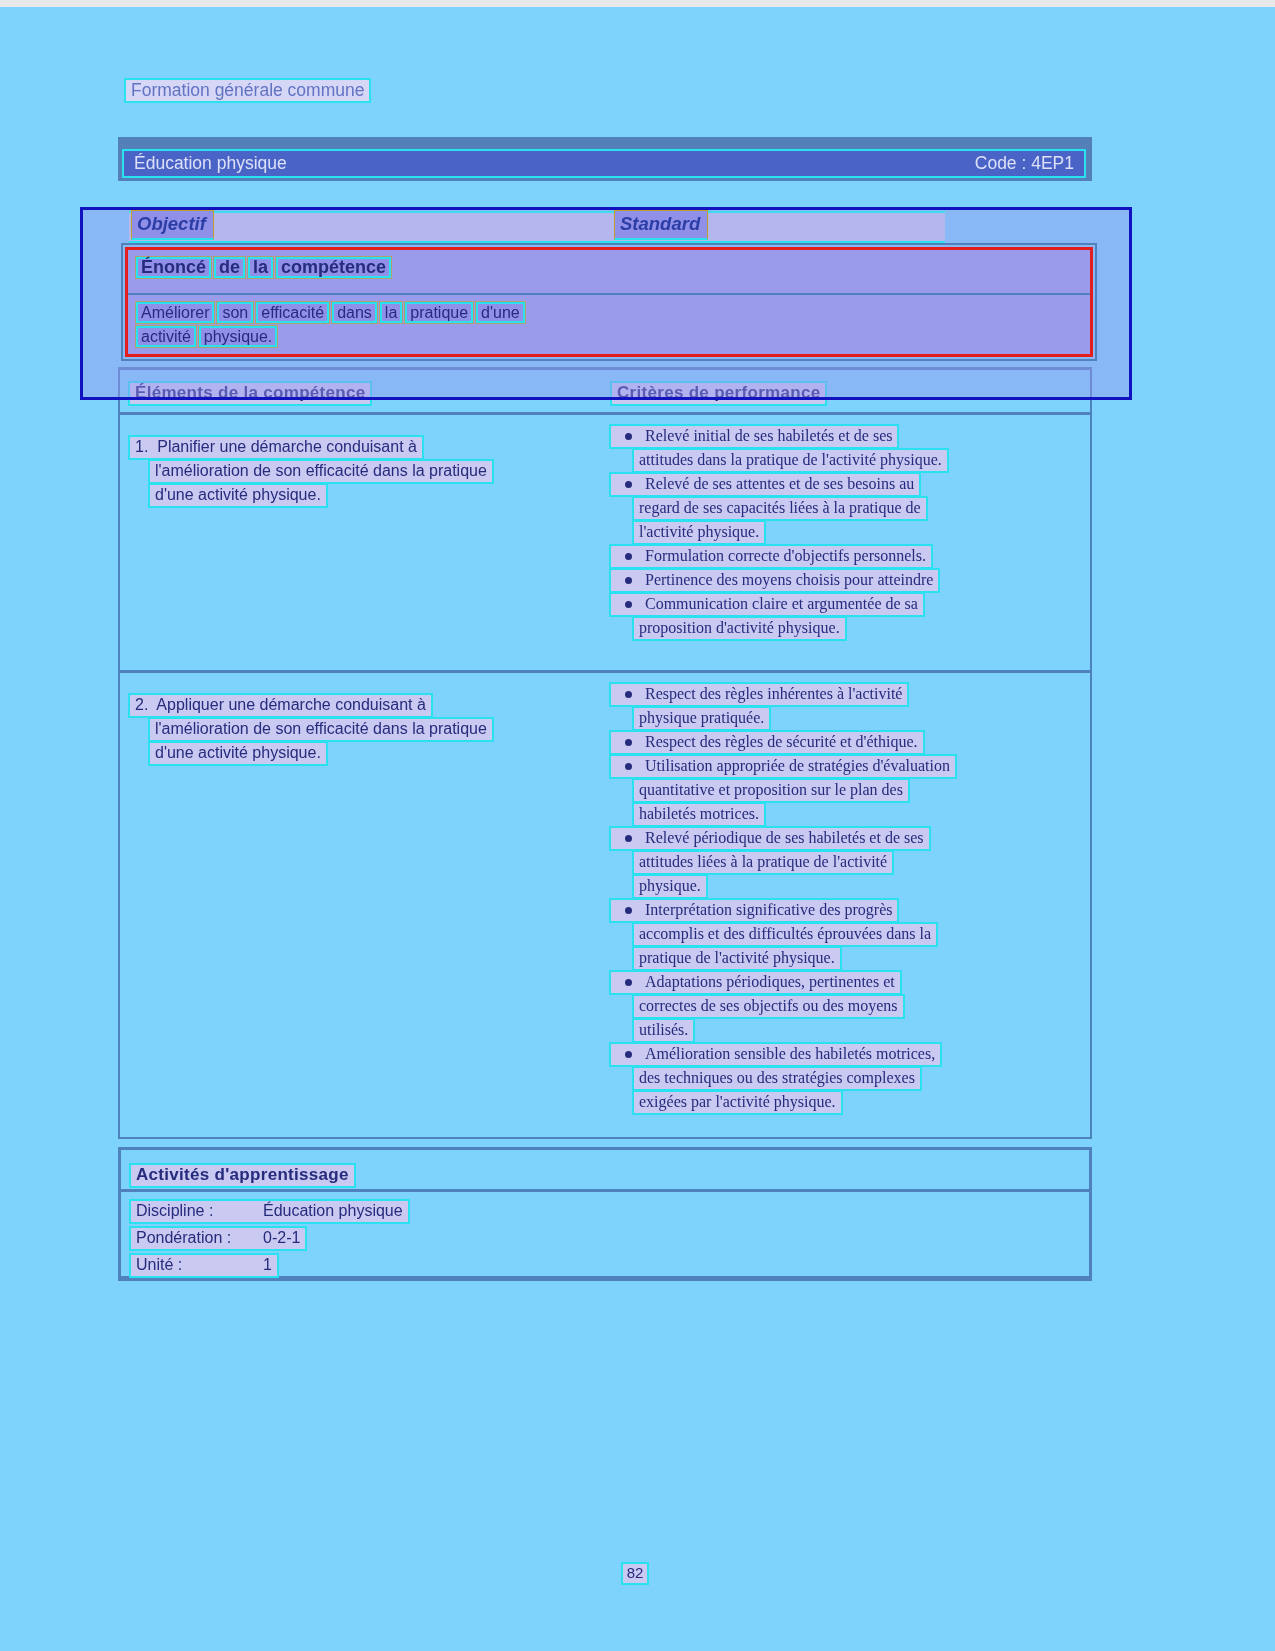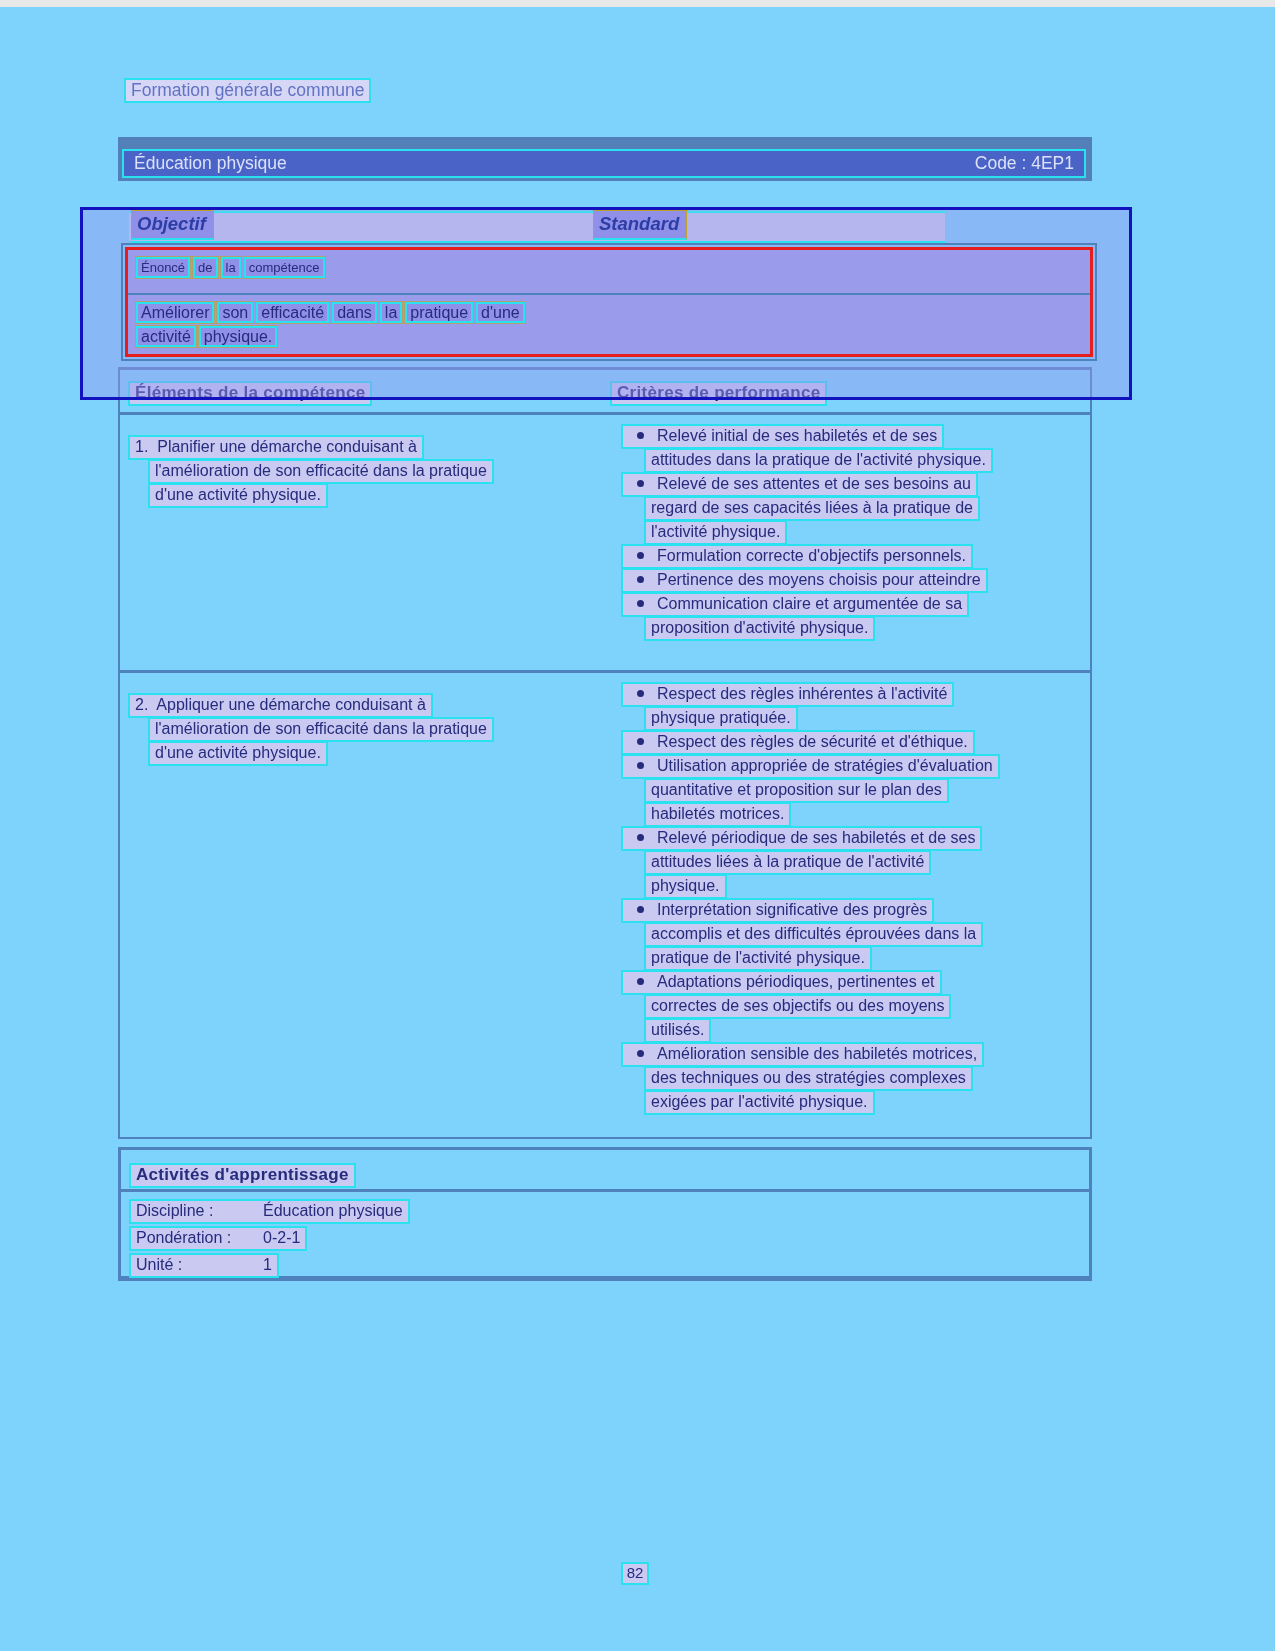--- a/index.html
+++ b/index.html
@@ -30,38 +30,38 @@
   .objstd-row{position:absolute;left:46px;top:1px;width:816px;height:28px;background:#b6b6ef;
               border-top:2px solid rgba(42,226,239,.85);border-bottom:2px solid var(--hl_border);}
   .word-h{position:absolute;top:-3px;display:inline-block;background:var(--word_fill);
           border:1px solid var(--word_outline);border-bottom:2px solid var(--hl_border);
           padding:2px 7px 3px 5px;font-weight:bold;font-style:italic;font-size:18.5px;color:#2c3da5;}
   
   .enonce-steel{position:absolute;left:38px;top:33px;width:972px;height:114px;
                 border:2px solid var(--steel);}
   .enonce-red{position:absolute;inset:2px;border:3px solid var(--alert);background:var(--region_fill);}
   .e-head{height:36px;padding:7px 0 0 8px;border-bottom:2px solid var(--steel);}
-  .e-head .word{font-weight:normal;font-size:13px;text-align:right;}
+  .e-head .word{font-weight:bold;font-size:18px;text-align:right;}
   .e-body{padding:7px 0 0 8px;}
   .wline{height:24px;}
   .word{display:inline-block;background:var(--word_fill);border:2px solid var(--hl_border);
         outline:1px solid rgba(191,160,44,.65);padding:0 3px;margin-right:3px;
         font-size:16px;line-height:17px;color:var(--ink);}
   
   .comp-table{position:absolute;left:118px;top:360px;width:974px;height:772px;
               border:2px solid var(--steel);border-top-width:3px;box-sizing:border-box;z-index:1;}
   .comp-header{position:relative;height:45px;border-bottom:3px solid var(--steel);box-sizing:border-box;}
   .comp-header .h1{position:absolute;left:8px;top:11px;}
   .comp-header .h2{position:absolute;left:490px;top:11px;}
   .comp-row{position:relative;box-sizing:border-box;}
   .row1{height:255px;}
   .row2{height:457px;}
   .rdiv{height:0;border-top:3px solid var(--steel);}
   .col-elem{position:absolute;left:8px;top:20px;}
-  .col-crit{position:absolute;left:501px;top:9px;}
+  .col-crit{position:absolute;left:489px;top:9px;font-family:Liberation Serif, serif;}
   .lr{height:24px;}
   .ct .hl{margin-left:23px;}
   .ct2 .hl{margin-left:20px;}
   .dot{display:inline-block;width:7px;height:7px;border-radius:50%;background:var(--ink);
        margin:0 13px 2px 9px;vertical-align:middle;}
   
   .act-table{position:absolute;left:118px;top:1140px;width:974px;height:134px;box-sizing:border-box;
              border:3px solid var(--steel);border-bottom-width:5px;}
   .act-header{height:42px;border-bottom:3px solid var(--steel);padding:13px 0 0 8px;box-sizing:border-box;}
   .act-body{padding:7px 0 0 8px;}
@@ -81,21 +81,21 @@
   <div class="bar">
     <div class="bar-strip">
       <span>Éducation physique</span>
       <span>Code : 4EP1</span>
     </div>
   </div>
 
   <div class="overlay">
     <div class="objstd-row">
       <span class="word-h" style="left:2px">Objectif</span>
-      <span class="word-h" style="left:464px">Standard</span>
+      <span class="word-h" style="left:485px">Standard</span>
     </div>
     <div class="enonce-steel">
       <div class="enonce-red">
         <div class="e-head"><span class="word">Énoncé</span><span class="word">de</span><span class="word">la</span><span class="word">compétence</span></div>
         <div class="e-body">
           <div class="wline"><span class="word">Améliorer</span><span class="word">son</span><span class="word">efficacité</span><span class="word">dans</span><span class="word">la</span><span class="word">pratique</span><span class="word">d'une</span></div>
           <div class="wline"><span class="word">activité</span><span class="word">physique.</span></div>
         </div>
       </div>
     </div>

